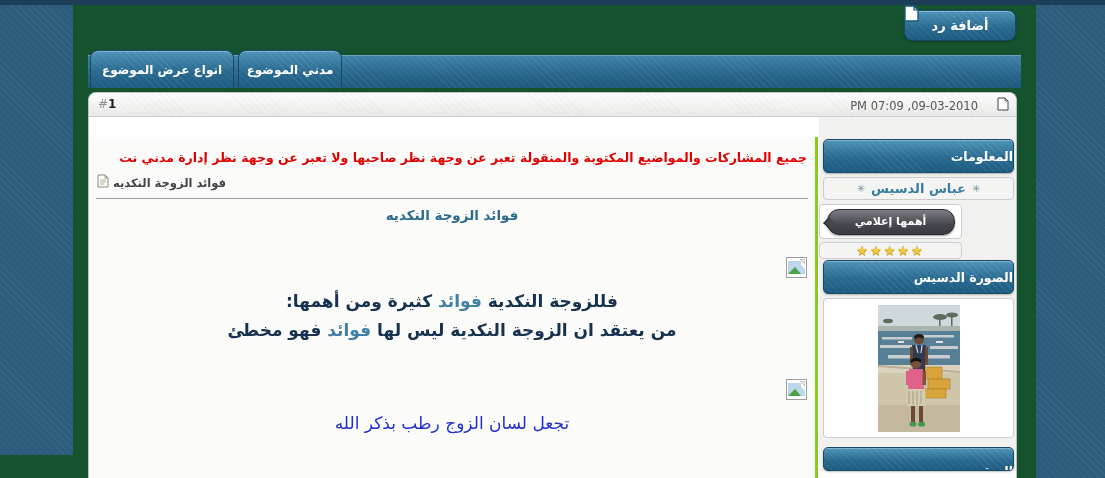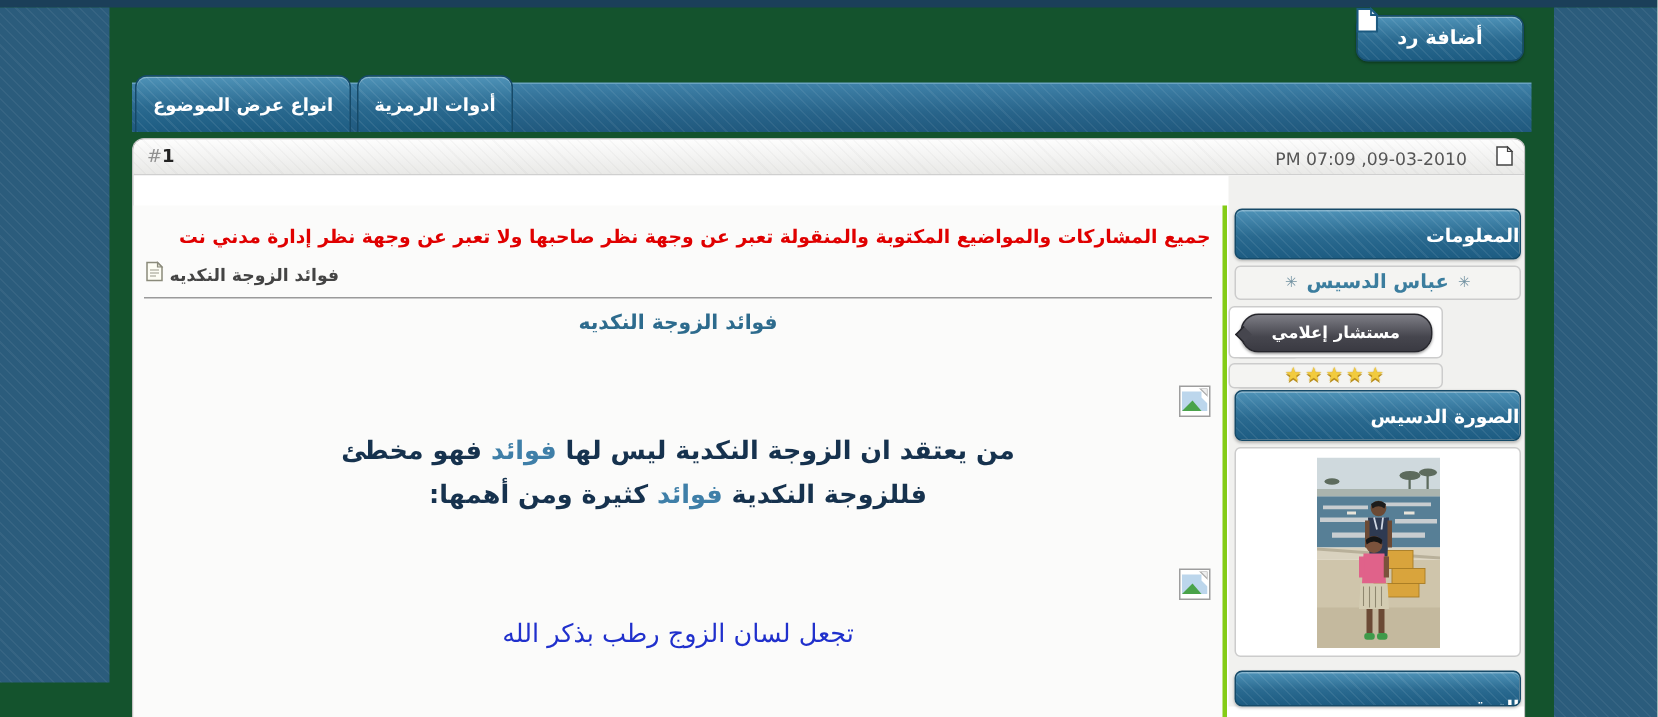--- a/index.html
+++ b/index.html
@@ -134,21 +134,21 @@
       </svg>
     </span>
     <span>أضافة رد</span>
   </div>
 
   <div class="toolbar"></div>
   <div class="tab tab-display blueband">
     <span>انواع عرض الموضوع</span>
   </div>
   <div class="tab tab-tools blueband">
-    <span>أدوات الرمزية</span>
+    <span>مدني الموضوع</span>
   </div>
 
   <div class="main-box">
 
     <div class="datebar">
       <a class="post-num">
         <span class="hash">#</span><span class="num">1</span>
       </a>
       <div class="date-wrap">
         <span>PM 07:09 ,09-03-2010</span>
@@ -183,24 +183,24 @@
         <svg width="17" height="17" viewBox="0 0 17 17">
           <rect x="0" y="0" width="17" height="17" fill="#ffffff"></rect>
           <path d="M0 2 L13 2 L13 6 L17 10 L17 15 L0 15 Z" fill="#bcd6ec"></path>
           <path d="M0 15 L7 8 L13 15 Z" fill="#4aa34a"></path>
           <path d="M12 0 L17 0 L17 5 Z" fill="#eeeeee" stroke="#aaaaaa" stroke-width="0.8"></path>
         </svg>
       </div>
 
       <div class="body-para">
         <div>
-          <span>من يعتقد ان الزوجة النكدية ليس لها </span><span class="hl">فوائد</span><span> فهو مخطئ</span>
+          <span>فللزوجة النكدية </span><span class="hl">فوائد</span><span> كثيرة ومن أهمها:</span>
         </div>
         <div>
-          <span>فللزوجة النكدية </span><span class="hl">فوائد</span><span> كثيرة ومن أهمها:</span>
+          <span>من يعتقد ان الزوجة النكدية ليس لها </span><span class="hl">فوائد</span><span> فهو مخطئ</span>
         </div>
       </div>
 
       <div class="broken-img broken-2">
         <svg width="17" height="17" viewBox="0 0 17 17">
           <rect x="0" y="0" width="17" height="17" fill="#ffffff"></rect>
           <path d="M0 2 L13 2 L13 6 L17 10 L17 15 L0 15 Z" fill="#bcd6ec"></path>
           <path d="M0 15 L7 8 L13 15 Z" fill="#4aa34a"></path>
           <path d="M12 0 L17 0 L17 5 Z" fill="#eeeeee" stroke="#aaaaaa" stroke-width="0.8"></path>
         </svg>
@@ -219,21 +219,21 @@
         <span class="sparkle">✳</span>
         <span class="username">عباس الدسيس</span>
         <span class="sparkle">✳</span>
       </div>
 
       <div class="sb field-label laqab-label">
         <span>اللقب:</span>
       </div>
       <div class="sb field-value laqab-value">
         <div class="laqab-bubble">
-          <span>مستشار إعلامي</span>
+          <span>أهمها إعلامي</span>
         </div>
       </div>
 
       <div class="sb field-label rank-label">
         <span>الرتبة:</span>
       </div>
       <div class="sb field-value rank-value">
         <span class="stars">★★★★★</span>
       </div>
 

